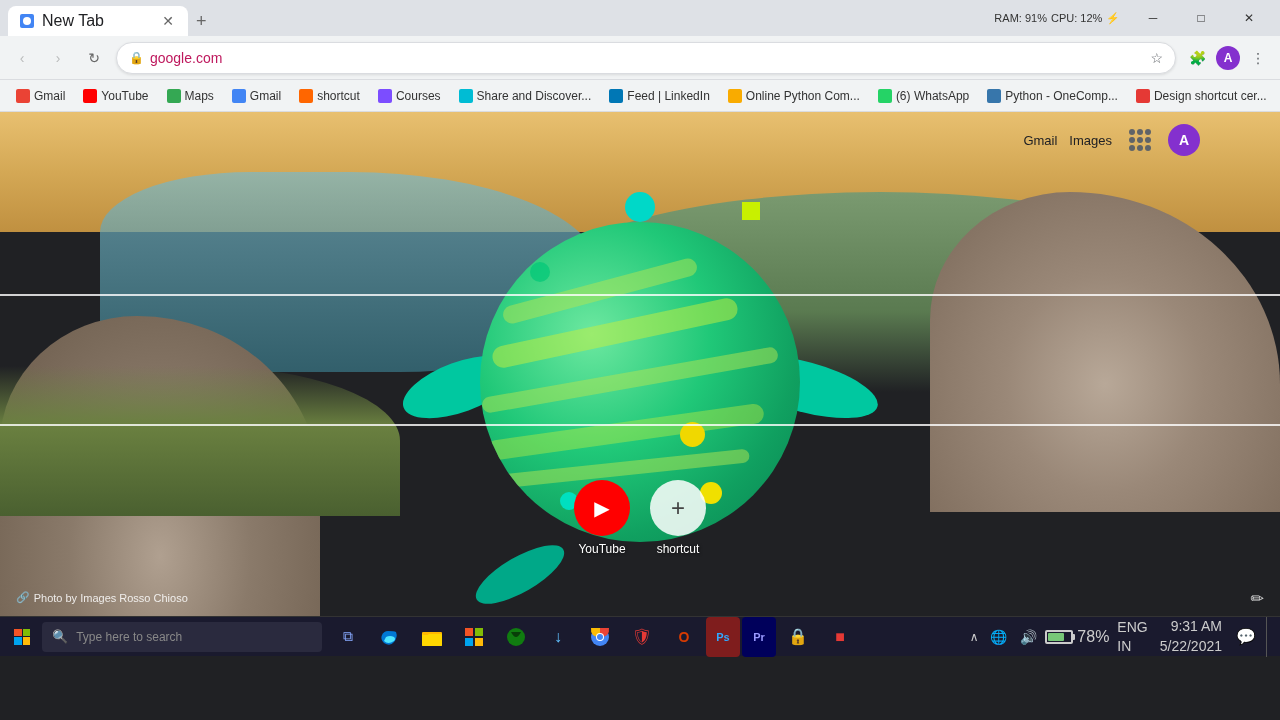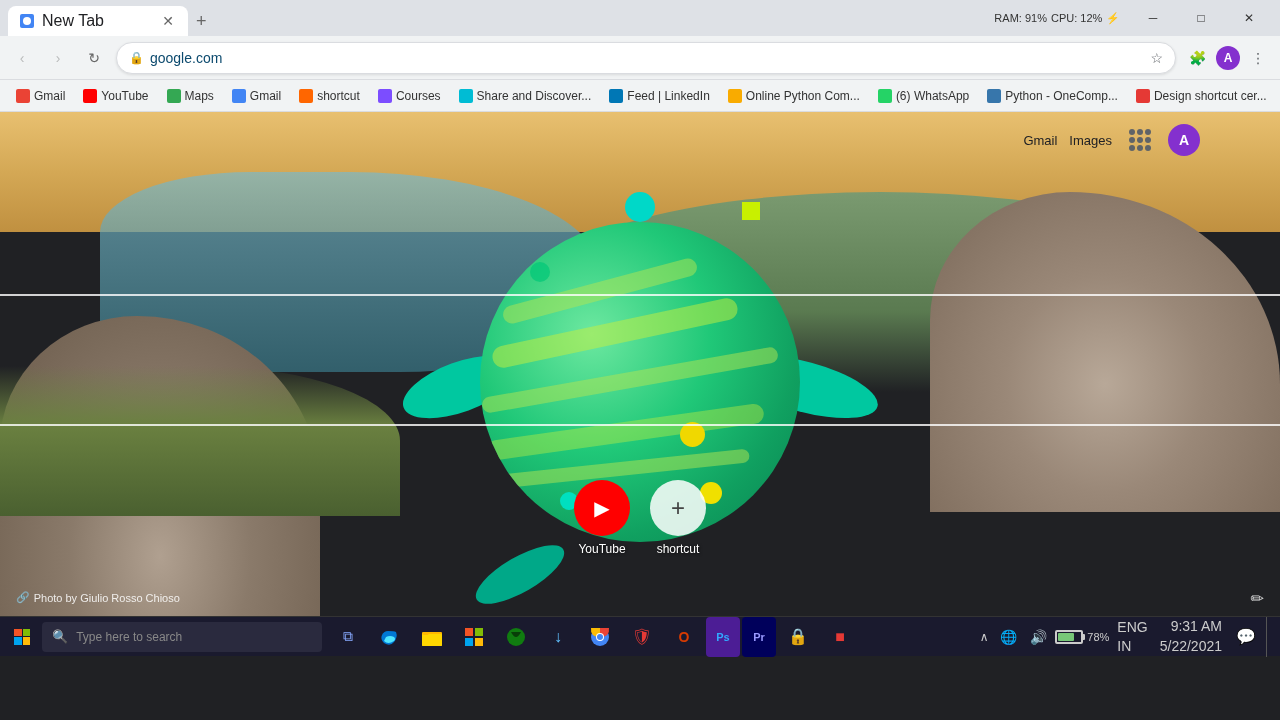--- a/index.html
+++ b/index.html
@@ -88,21 +88,21 @@
       background: #fff;
       border-radius: 16px;
       display: flex;
       align-items: center;
       padding: 0 12px;
       gap: 6px;
       border: 1px solid #dadce0;
       box-shadow: 0 1px 3px rgba(0,0,0,0.1);
     }
     .lock-icon { font-size: 12px; color: #5f6368; }
-    .address-text { font-size: 14px; color: #0c4a6e; flex: 1; }
+    .address-text { font-size: 14px; color: #be185d; flex: 1; }
     .star-icon { font-size: 14px; color: #5f6368; cursor: pointer; }
     .toolbar-icons {
       display: flex; gap: 2px; align-items: center;
     }
     .toolbar-btn {
       width: 28px; height: 28px;
       border: none; background: transparent;
       border-radius: 50%; cursor: pointer;
       display: flex; align-items: center; justify-content: center;
       font-size: 14px; color: #5f6368;
@@ -437,21 +437,21 @@
     .system-tray {
       margin-left: auto;
       display: flex;
       align-items: center;
       gap: 4px;
       padding-right: 4px;
     }
     .tray-icon { font-size: 14px; color: #ccc; cursor: pointer; padding: 2px 4px; }
     .battery-area {
       display: flex; align-items: center; gap: 4px;
-      font-size: 11px; color: #ccc;
+      font-size: 16px; color: #ccc;
     }
     .battery-bar {
       width: 28px; height: 14px;
       border: 2px solid #ccc;
       border-radius: 2px;
       position: relative;
       display: flex; align-items: center; padding: 1px;
     }
     .battery-tip {
       position: absolute; right: -4px; top: 50%;
@@ -666,21 +666,21 @@
     <div class="shortcut-item">
       <div class="shortcut-icon" style="background:rgba(255,255,255,0.85);">
         <span style="color:#444;font-size:24px;font-weight:300;">+</span>
       </div>
       <span class="shortcut-label">shortcut</span>
     </div>
   </div>
 
   <div class="photo-credit">
     <span>🔗</span>
-    <span>Photo by Giulio Rosso Chioso</span>
+    <span>Photo by Images Rosso Chioso</span>
   </div>
 
   <button class="edit-btn">✏</button>
 </div>
 
 <div class="taskbar">
 
   <button class="start-btn">
     <div class="windows-logo">
       <div class="win-sq"></div>
@@ -729,21 +729,21 @@
       <svg width="20" height="20" viewBox="0 0 20 20">
         <circle cx="10" cy="10" r="9" fill="#4285f4"></circle>
         <path d="M10,1 L19,1 Q20,10 10,10Z" fill="#ea4335"></path>
         <path d="M10,1 L1,1 Q0,10 10,10Z" fill="#fbbc05"></path>
         <circle cx="10" cy="10" r="4" fill="white"></circle>
         <circle cx="10" cy="10" r="3" fill="#4285f4"></circle>
       </svg>
     </button>
     <button class="taskbar-icon-btn" style="color:#e53935;font-size:16px;">🛡</button>
     <button class="taskbar-icon-btn" style="color:#d83b01;font-size:14px;font-weight:bold;">O</button>
-    <button class="taskbar-icon-btn" style="background:#4c1d95;color:#31a8ff;font-size:11px;font-weight:bold;border-radius:4px;width:34px;">Ps</button>
+    <button class="taskbar-icon-btn" style="background:#7f1d1d;color:#31a8ff;font-size:11px;font-weight:bold;border-radius:4px;width:34px;">Ps</button>
     <button class="taskbar-icon-btn" style="background:#00005b;color:#9999ff;font-size:11px;font-weight:bold;border-radius:4px;width:34px;">Pr</button>
     <button class="taskbar-icon-btn" style="color:#e53935;font-size:16px;">🔒</button>
     <button class="taskbar-icon-btn" style="color:#e53935;font-size:16px;">■</button>
   </div>
 
   <div class="system-tray">
     <span class="show-hidden-btn">∧</span>
     <span class="tray-icon">🌐</span>
     <span class="tray-icon">🔊</span>
     <div class="battery-area">

